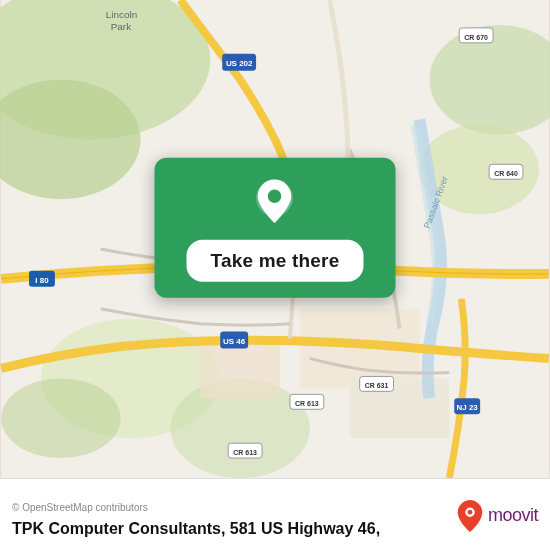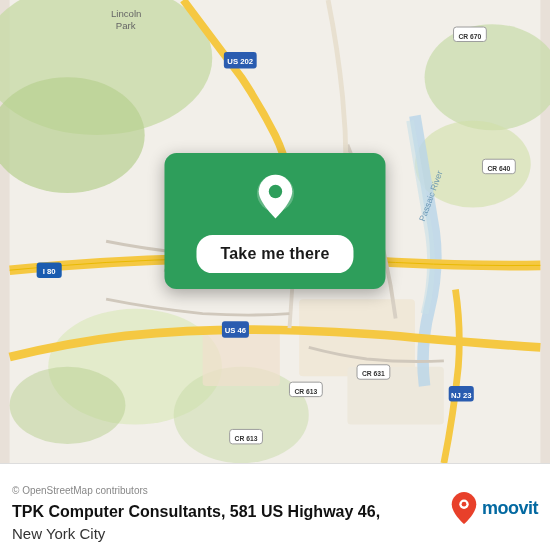--- a/index.html
+++ b/index.html
@@ -56,21 +56,21 @@
       height: 52px;
       margin-bottom: 10px;
     }
 
     #take-me-there-btn {
       background: white;
       color: #1a1a1a;
       border: none;
       border-radius: 16px;
       padding: 10px 24px;
-      font-size: 16px;
+      font-size: 19px;
       font-weight: 600;
       cursor: pointer;
       white-space: nowrap;
       letter-spacing: 0.2px;
     }
 
     
     #bottom-bar {
       background: white;
       padding: 10px 12px 8px 12px;
@@ -115,22 +115,22 @@
       margin-left: 12px;
     }
 
     #moovit-pin {
       width: 28px;
       height: 34px;
     }
 
     #moovit-text {
       font-size: 18px;
-      font-weight: 700;
-      color: #0369a1;
+      font-weight: 400;
+      color: #701a75;
       letter-spacing: -0.5px;
     }
   </style>
 </head>
 <body>
 
 <div id="app">
 
   <div id="map-container">
 
@@ -217,21 +217,20 @@
       <button id="take-me-there-btn">Take me there</button>
     </div>
 
   </div>
 
   <div id="bottom-bar">
 
     <div id="bottom-left">
       <span id="attribution">© OpenStreetMap contributors</span>
       <span id="place-name">TPK Computer Consultants, 581 US Highway 46,</span>
-      <span id="place-location">New York City</span>
     </div>
 
     <div id="moovit-logo">
 
       <svg id="moovit-pin" viewBox="0 0 28 36" xmlns="http://www.w3.org/2000/svg">
         <path d="M14 1 C7 1 1 7 1 14 C1 24 14 35 14 35 C14 35 27 24 27 14 C27 7 21 1 14 1 Z" fill="#e8402a"></path>
         <circle cx="14" cy="14" r="5" fill="white"></circle>
         <circle cx="14" cy="14" r="2.5" fill="#e8402a"></circle>
       </svg>
       <span id="moovit-text">moovit</span>

